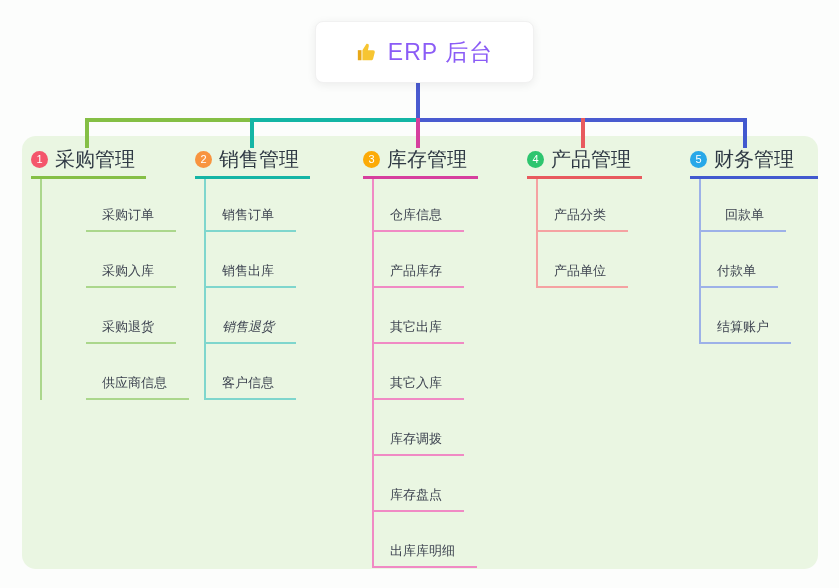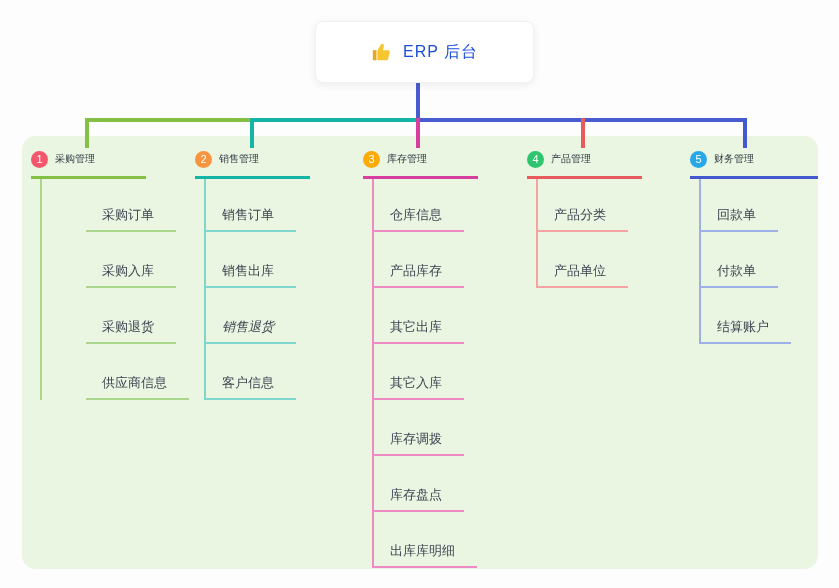--- a/index.html
+++ b/index.html
@@ -3,31 +3,31 @@
 <meta charset="utf-8">
 <style>
   html,body{margin:0;padding:0;background:#fbfcfb;font-family:"Liberation Sans","DejaVu Sans",sans-serif;}
   .page{position:relative;width:839px;height:588px;overflow:hidden;background:#fcfdfc;}
 
   .panel{position:absolute;left:22px;top:136px;width:796px;height:433px;border-radius:14px;background:#eaf6e2;}
 
   .root-card{position:absolute;left:315px;top:21px;width:217px;height:60px;background:#ffffff;
     border:1px solid #f1f1f1;border-radius:8px;box-shadow:0 2px 10px rgba(0,0,0,0.07);
     display:flex;align-items:center;justify-content:center;gap:10px;cursor:pointer;}
-  .root-label{font-size:16px;color:#1d4ed8;letter-spacing:1px;}
+  .root-label{font-size:23px;color:#8b5cf6;letter-spacing:1px;}
   .thumb{display:flex;align-items:center;}
 
   .vline,.hline{position:absolute;}
 
   .branch{position:absolute;}
   .branch-header{display:flex;align-items:center;gap:7px;height:28px;padding-bottom:3px;
     border-bottom:3px solid #000;cursor:pointer;}
   .badge{width:17px;height:17px;border-radius:50%;color:#fff;font-size:11px;line-height:17px;
     text-align:center;flex:0 0 17px;}
-  .branch-label{font-size:10px;color:#2f3944;white-space:nowrap;}
+  .branch-label{font-size:20px;color:#2f3944;white-space:nowrap;}
 
   .children{margin-left:9px;border-left:2px solid #ccc;width:max-content;}
   .child{display:flex;align-items:flex-end;height:54px;width:max-content;
     border-bottom:2px solid #ccc;cursor:pointer;}
   .child:first-child{height:51px;}
   .child-label{font-size:13px;color:#3e4451;white-space:nowrap;padding:0 22px 6px 16px;}
 </style>
 </head>
 <body>
 
@@ -140,21 +140,21 @@
             <span class="child-label">产品单位</span>
           </div>
         </div>
       </div>
       <div class="branch" style="left: 690px; top: 145px; width: 128px;">
         <div class="branch-header" style="border-bottom-color: rgb(66, 89, 207); width: 128px;">
           <span class="badge" style="background: rgb(40, 168, 232);">5</span>
           <span class="branch-label">财务管理</span>
         </div>
         <div class="children" style="border-left-color: rgb(157, 177, 232);">
-          <div class="child" style="border-bottom-color: rgb(157, 177, 232);">
+          <div class="child" style="border-bottom-color: rgb(157, 177, 232); padding-left: 8px;">
             <span class="child-label">回款单</span>
           </div>
           <div class="child" style="border-bottom-color: rgb(157, 177, 232);">
             <span class="child-label">付款单</span>
           </div>
           <div class="child" style="border-bottom-color: rgb(157, 177, 232);">
             <span class="child-label">结算账户</span>
           </div>
         </div>
       </div>

